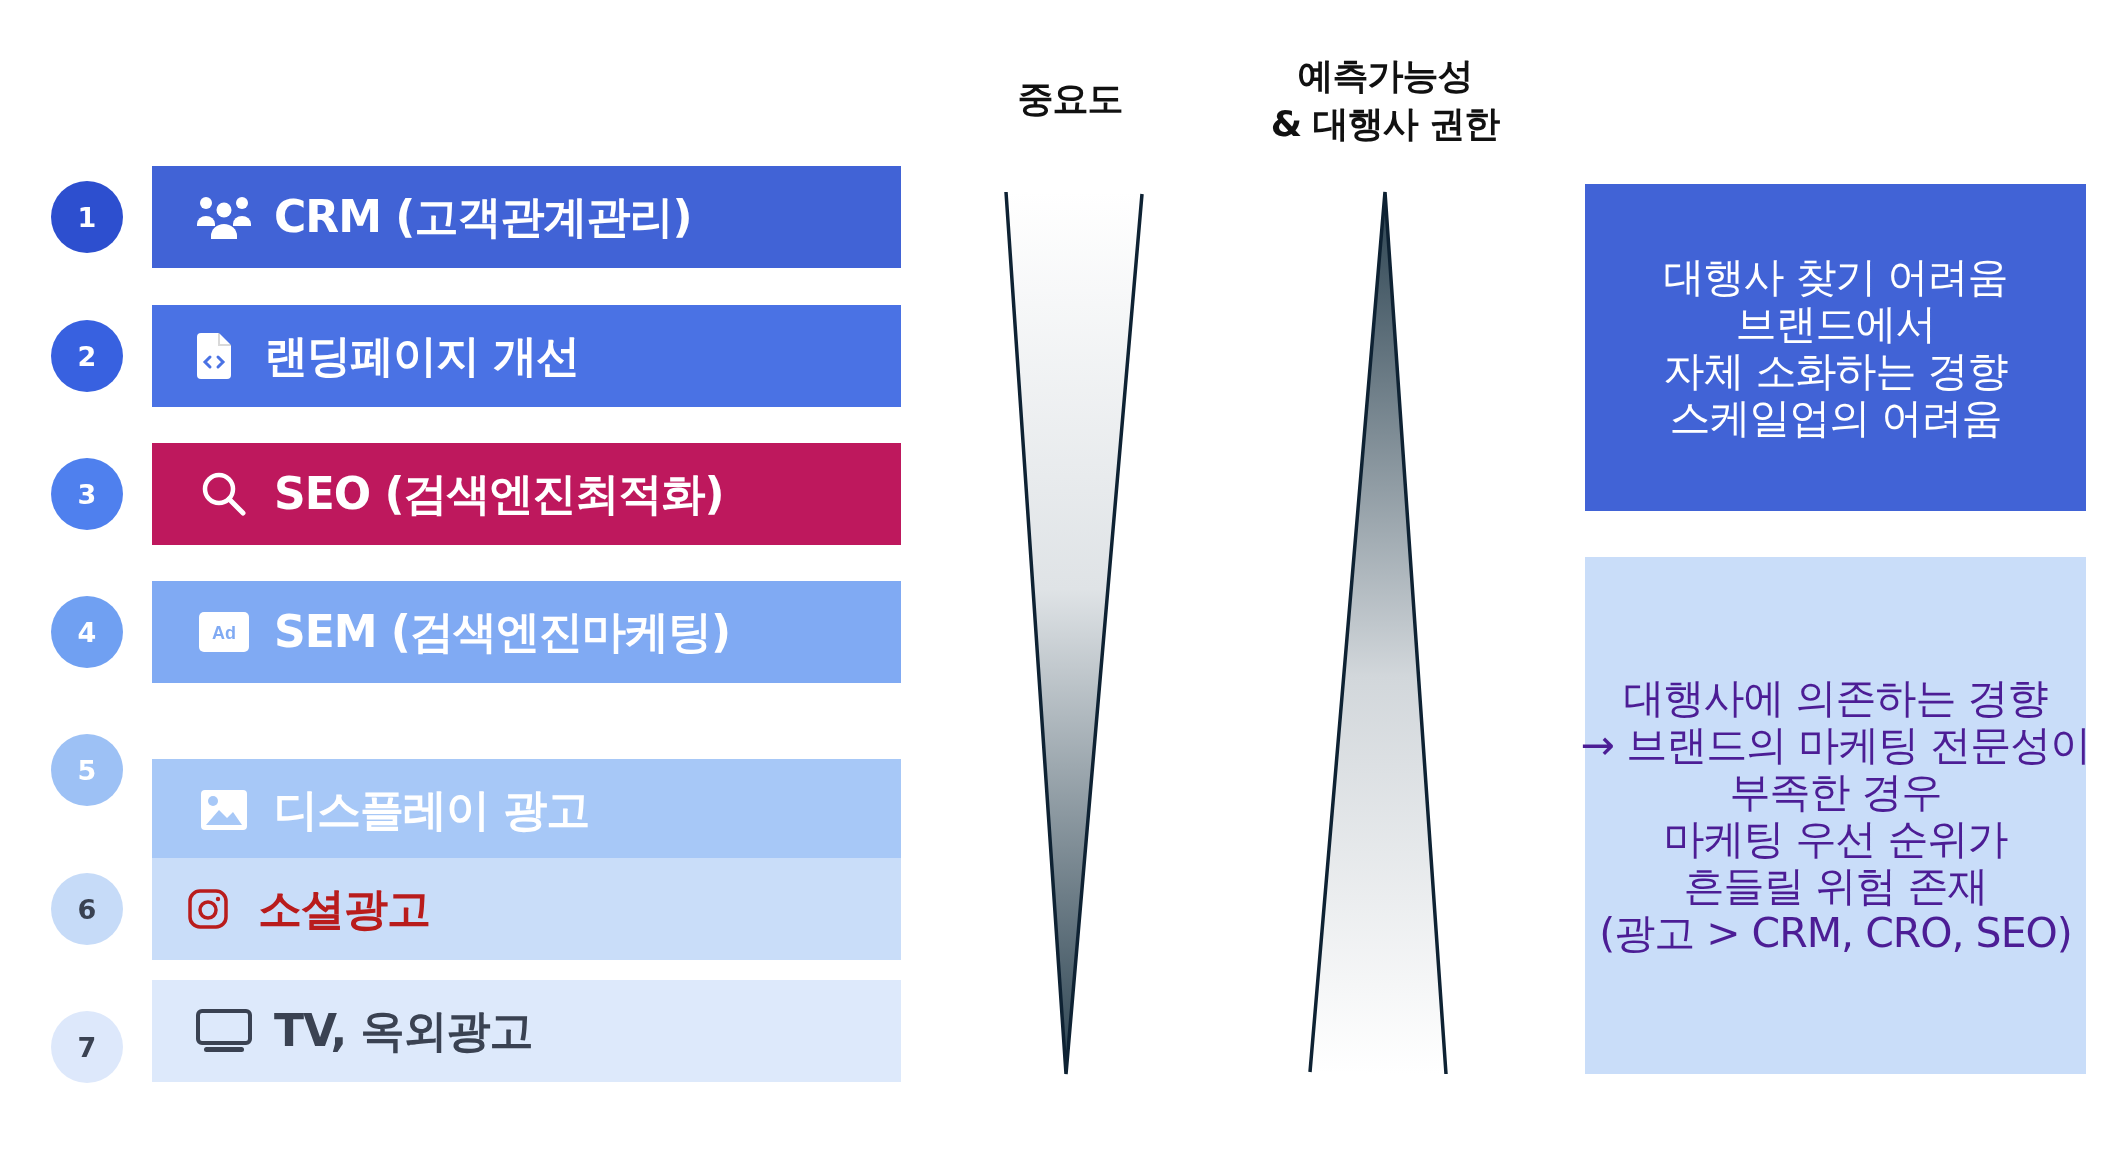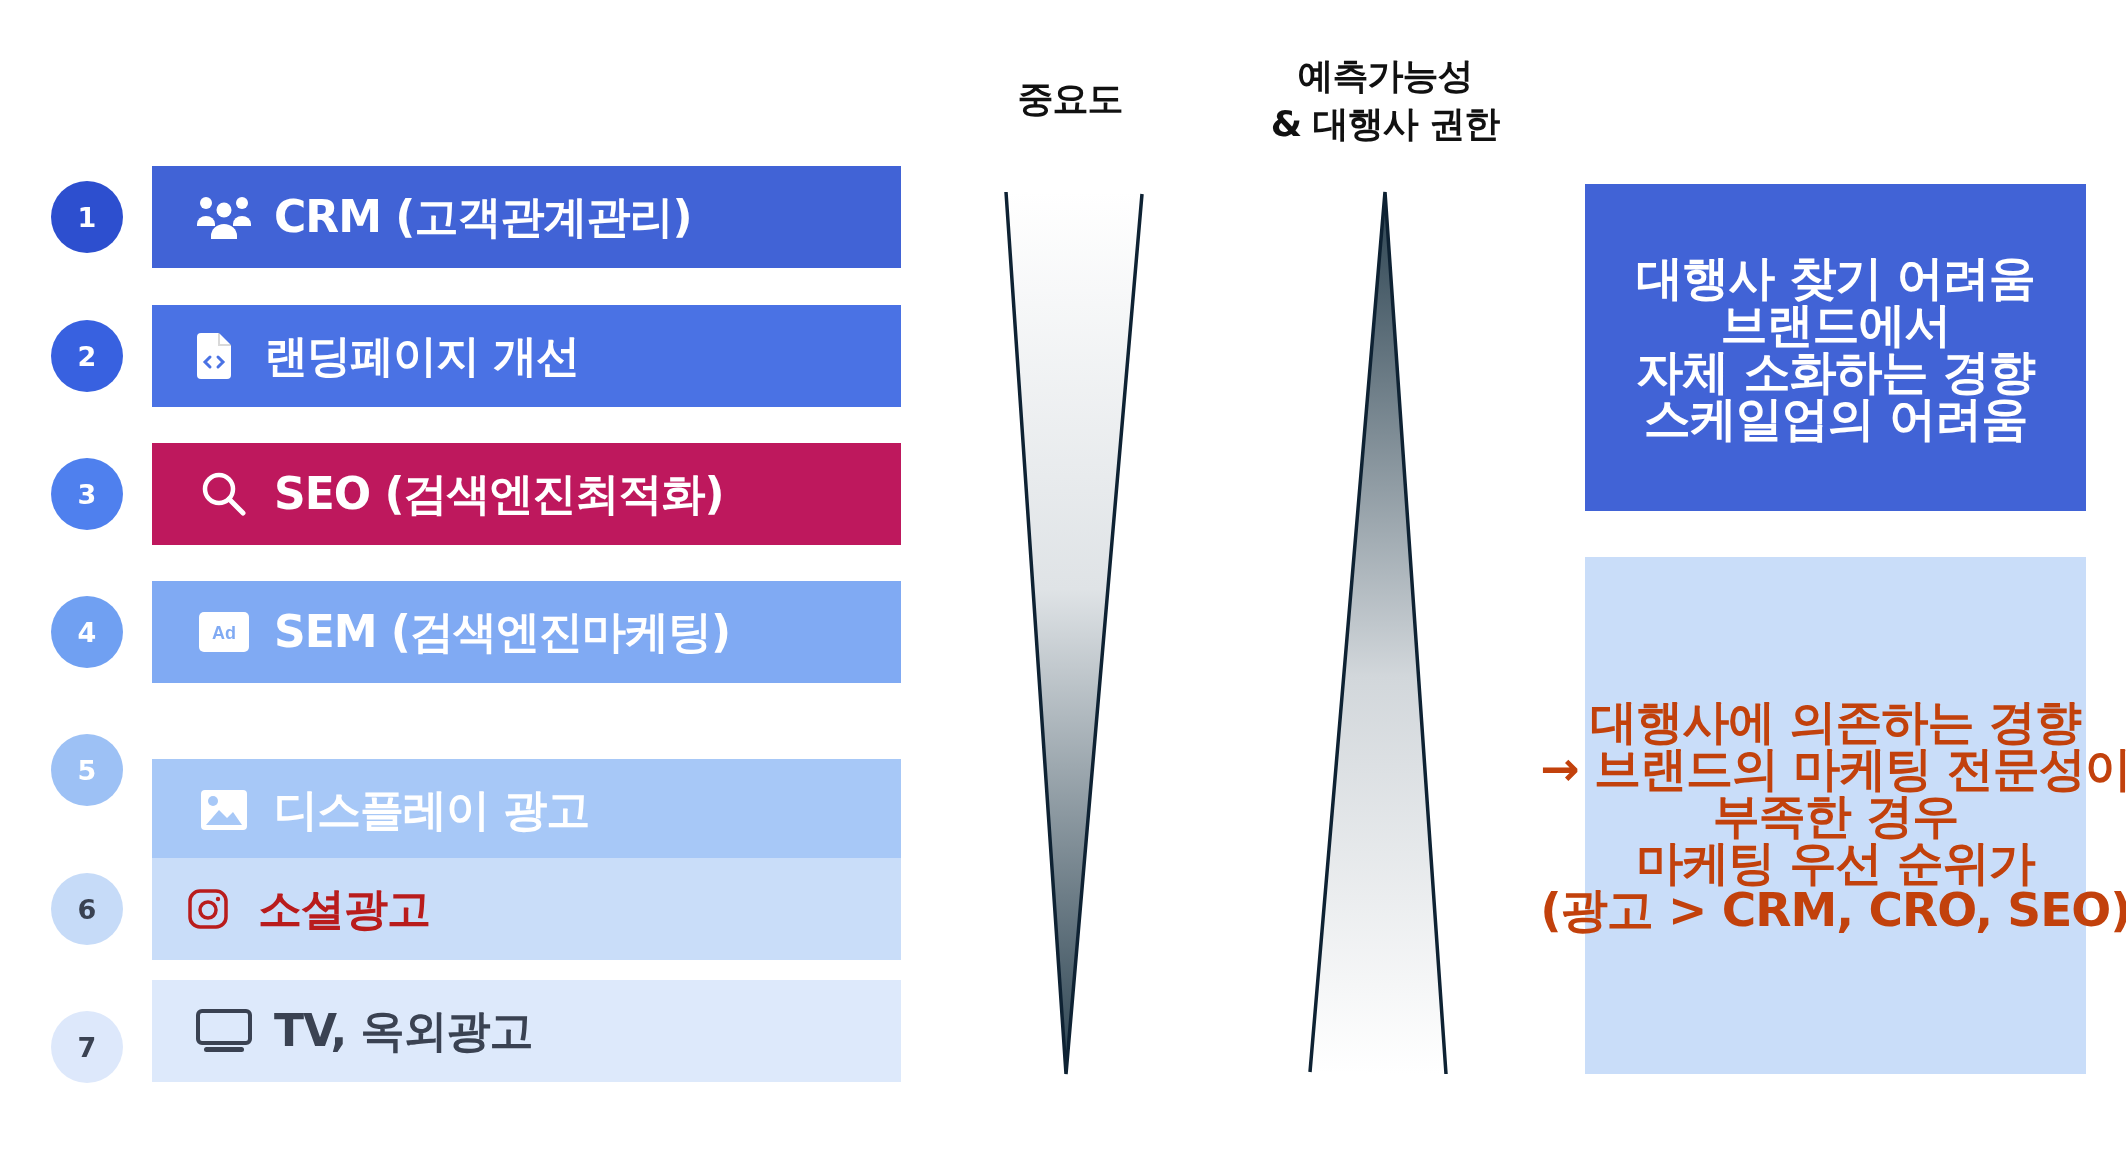--- a/index.html
+++ b/index.html
@@ -12,21 +12,21 @@
                 font-size: 27px; font-weight: bold; }
   .row-bar { position: absolute; left: 152px; width: 749px; height: 102px;
              display: flex; align-items: center; box-sizing: border-box; padding-left: 44px; }
   .row-icon { width: 56px; height: 50px; display: flex; align-items: center; justify-content: center;
               margin-right: 22px; flex: none; }
   .row-icon svg { display: block; }
   .row-label { font-size: 44px; font-weight: bold; letter-spacing: -1px; white-space: nowrap; }
   .tri { position: absolute; left: 0; top: 0; }
   .note { position: absolute; left: 1585px; width: 501px; display: flex; align-items: center;
           justify-content: center; text-align: center; box-sizing: border-box; padding: 0 20px; }
-  .note-lines { font-size: 47px; font-weight: bold; line-height: 47px; letter-spacing: -1px; }
+  .note-lines { font-size: 41px; font-weight: normal; line-height: 47px; letter-spacing: -1px; }
   .note-line { display: block; white-space: nowrap; }
 </style>
 </head>
 <body>
 
 <div class="header" style="left: 990px; top: 75px; width: 160px;">
   <span>중요도</span>
 </div>
 <div class="header" style="left: 1220px; top: 52px; width: 330px;">
   <span class="note-line">예측가능성</span>
@@ -158,21 +158,22 @@
 </svg>
 
 <div class="note" style="top: 184px; height: 327px; background: rgb(65, 99, 214); color: rgb(255, 255, 255);">
   <div class="note-lines">
     <span class="note-line">대행사 찾기 어려움</span>
     <span class="note-line">브랜드에서</span>
     <span class="note-line">자체 소화하는 경향</span>
     <span class="note-line">스케일업의 어려움</span>
   </div>
 </div>
-<div class="note" style="top: 557px; height: 517px; background: rgb(201, 221, 249); color: #c2410c;">
+<div class="note" style="top: 557px; height: 517px; background: rgb(201, 221, 249); color: #4c1d95;">
   <div class="note-lines">
     <span class="note-line">대행사에 의존하는 경향</span>
     <span class="note-line">→ 브랜드의 마케팅 전문성이</span>
     <span class="note-line">부족한 경우</span>
     <span class="note-line">마케팅 우선 순위가</span>
+    <span class="note-line">흔들릴 위험 존재</span>
     <span class="note-line">(광고 &gt; CRM, CRO, SEO)</span>
   </div>
 </div>
 
 </body></html>

